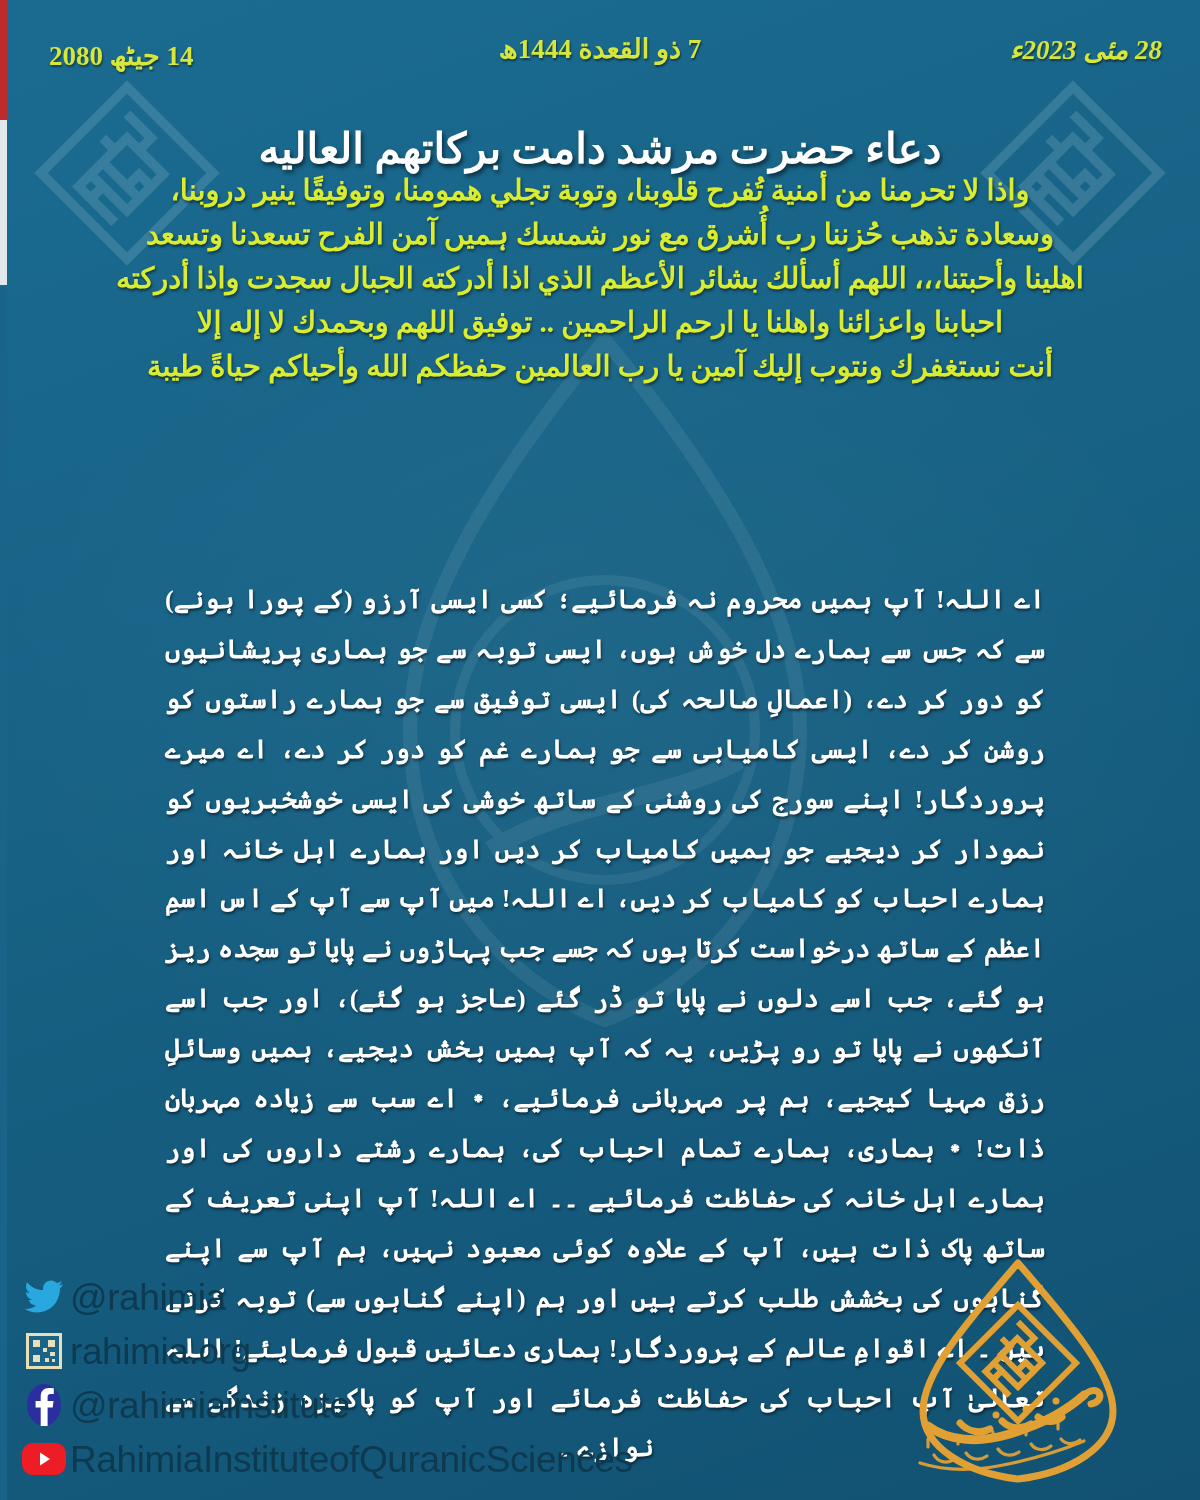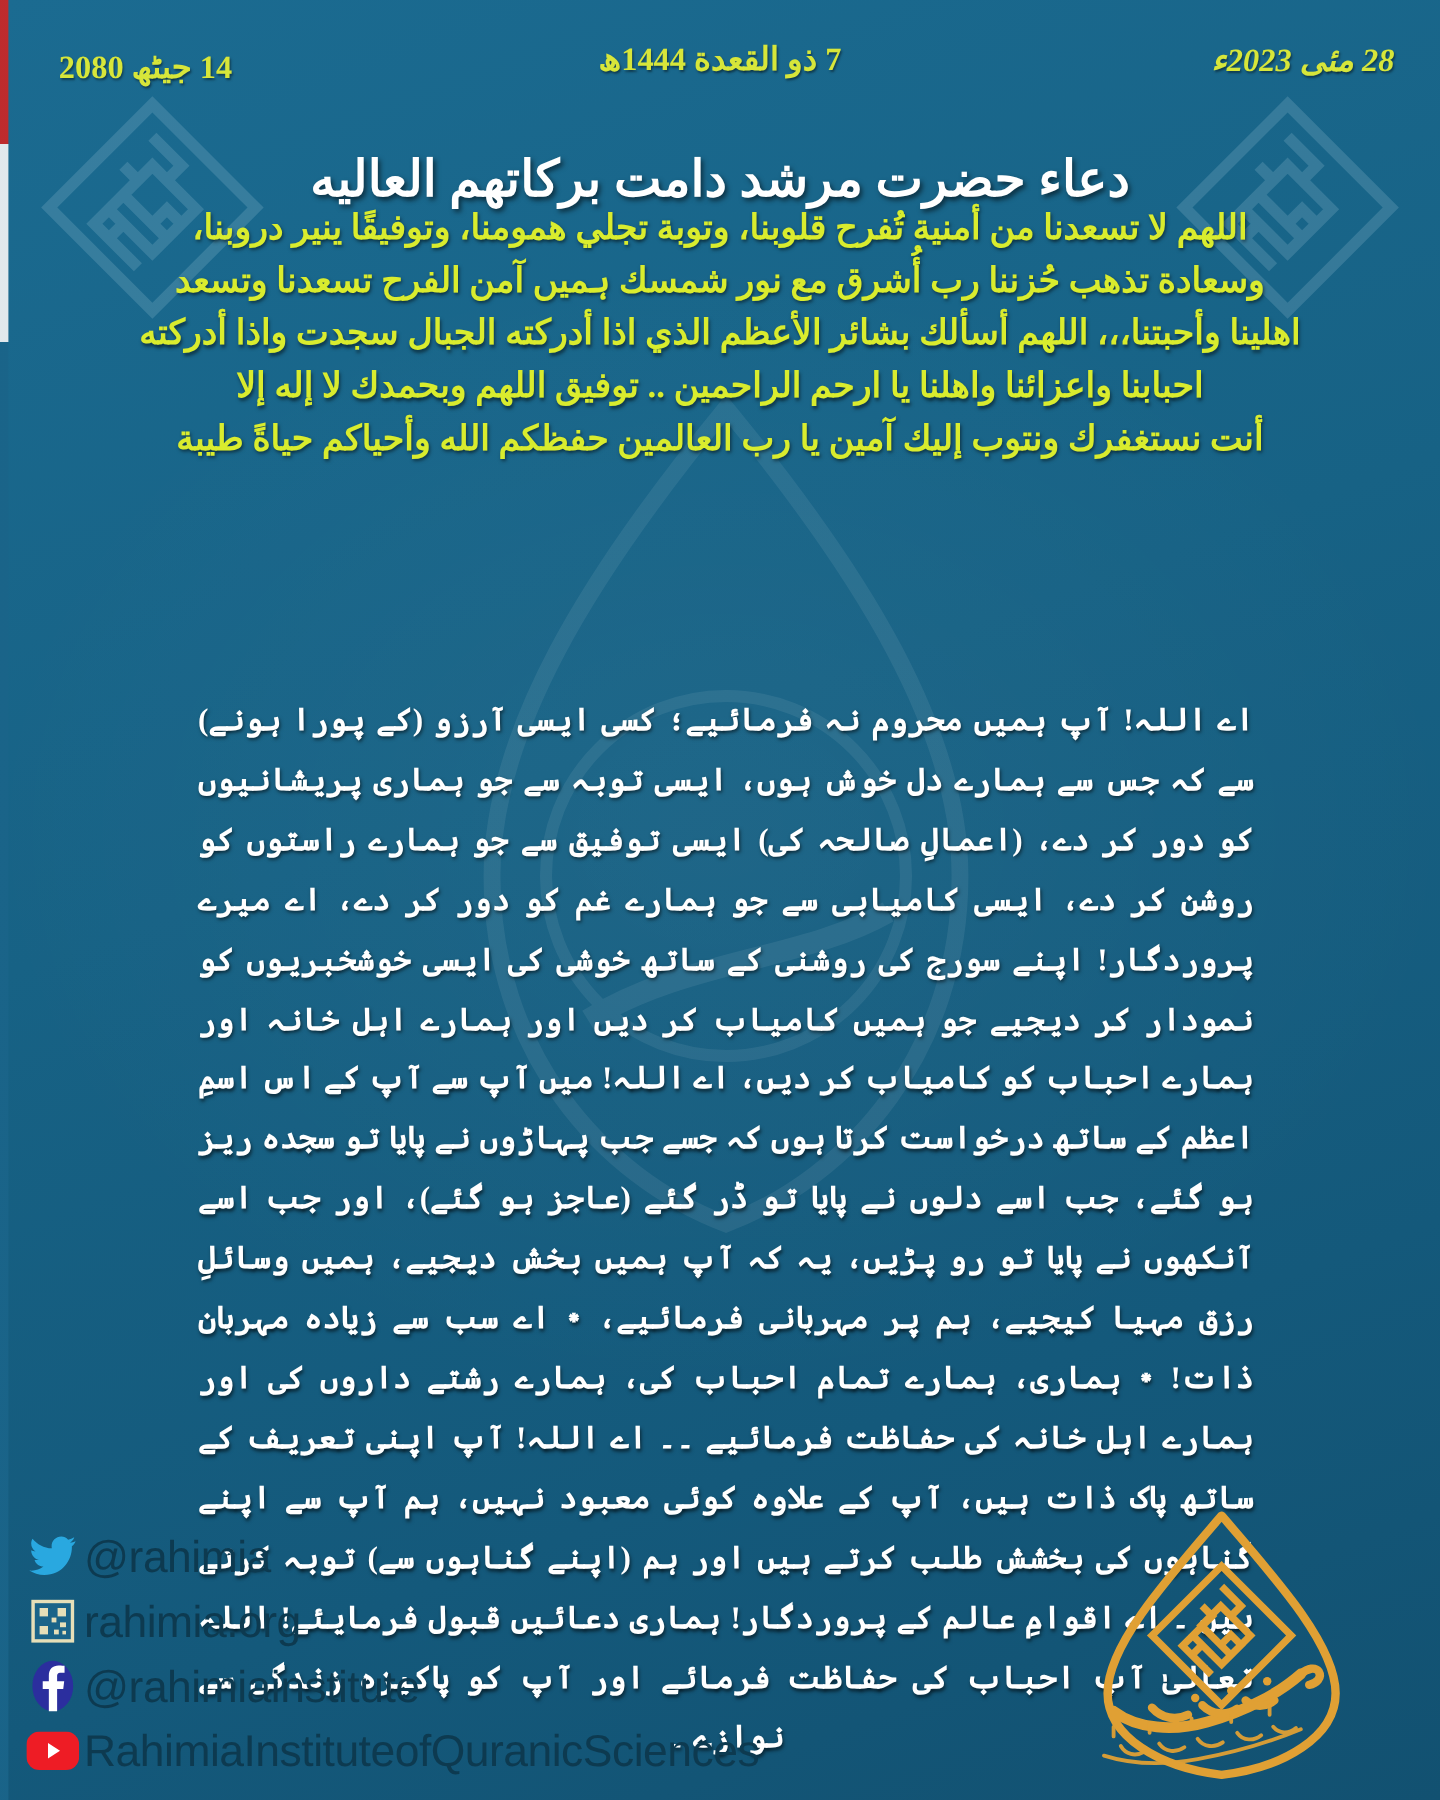--- a/index.html
+++ b/index.html
@@ -207,21 +207,21 @@
 
   <div class="dates">
     <div class="date gregorian">28 مئی 2023ء</div>
     <div class="date hijri">7 ذو القعدة 1444ھ</div>
     <div class="date desi">14 جیٹھ 2080</div>
   </div>
 
   <div class="title">دعاء حضرت مرشد دامت بركاتهم العاليه</div>
 
   <div class="arabic-block">
-    <span class="arabic-line">اللهم لا تسعدنا من أمنية تُفرح قلوبنا، وتوبة تجلي همومنا، وتوفيقًا ينير دروبنا،</span>
+    <span class="arabic-line">واذا لا تحرمنا من أمنية تُفرح قلوبنا، وتوبة تجلي همومنا، وتوفيقًا ينير دروبنا،</span>
     <span class="arabic-line">وسعادة تذهب حُزننا رب أُشرق مع نور شمسك ہمیں آمن الفرح تسعدنا وتسعد</span>
     <span class="arabic-line">اهلينا وأحبتنا،،، اللهم أسألك بشائر الأعظم الذي اذا أدركته الجبال سجدت واذا أدركته</span>
     <span class="arabic-line">احبابنا واعزائنا واهلنا يا ارحم الراحمين .. توفیق اللهم وبحمدك لا إله إلا</span>
     <span class="arabic-line">أنت نستغفرك ونتوب إليك آمين يا رب العالمين حفظكم الله وأحياكم حياةً طيبة</span>
   </div>
 
   <div class="urdu-block">اے اللہ! آپ ہمیں محروم نہ فرمائیے؛ کسی ایسی آرزو (کے پورا ہونے) سے کہ جس سے ہمارے دل خوش ہوں، ایسی توبہ سے جو ہماری پریشانیوں کو دور کر دے، (اعمالِ صالحہ کی) ایسی توفیق سے جو ہمارے راستوں کو روشن کر دے، ایسی کامیابی سے جو ہمارے غم کو دور کر دے، اے میرے پروردگار! اپنے سورج کی روشنی کے ساتھ خوشی کی ایسی خوشخبریوں کو نمودار کر دیجیے جو ہمیں کامیاب کر دیں اور ہمارے اہل خانہ اور ہمارے احباب کو کامیاب کر دیں، اے اللہ! میں آپ سے آپ کے اس اسمِ اعظم کے ساتھ درخواست کرتا ہوں کہ جسے جب پہاڑوں نے پایا تو سجدہ ریز ہو گئے، جب اسے دلوں نے پایا تو ڈر گئے (عاجز ہو گئے)، اور جب اسے آنکھوں نے پایا تو رو پڑیں، یہ کہ آپ ہمیں بخش دیجیے، ہمیں وسائلِ رزق مہیا کیجیے، ہم پر مہربانی فرمائیے، ٭ اے سب سے زیادہ مہربان ذات! ٭ ہماری، ہمارے تمام احباب کی، ہمارے رشتے داروں کی اور ہمارے اہل خانہ کی حفاظت فرمائیے ۔۔ اے اللہ! آپ اپنی تعریف کے ساتھ پاک ذات ہیں، آپ کے علاوہ کوئی معبود نہیں، ہم آپ سے اپنے گناہوں کی بخشش طلب کرتے ہیں اور ہم (اپنے گناہوں سے) توبہ کرتے ہیں ۔ اے اقوامِ عالم کے پروردگار! ہماری دعائیں قبول فرمایئے! اللہ تعالیٰ آپ احباب کی حفاظت فرمائے اور آپ کو پاکیزہ زندگی سے نوازے ۔</div>
 
   <div class="social">
 

